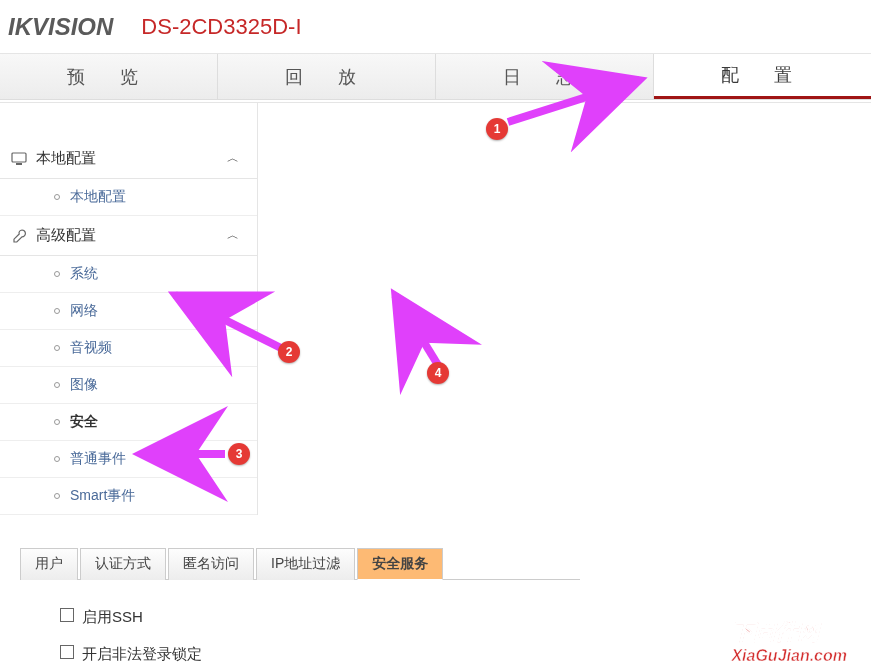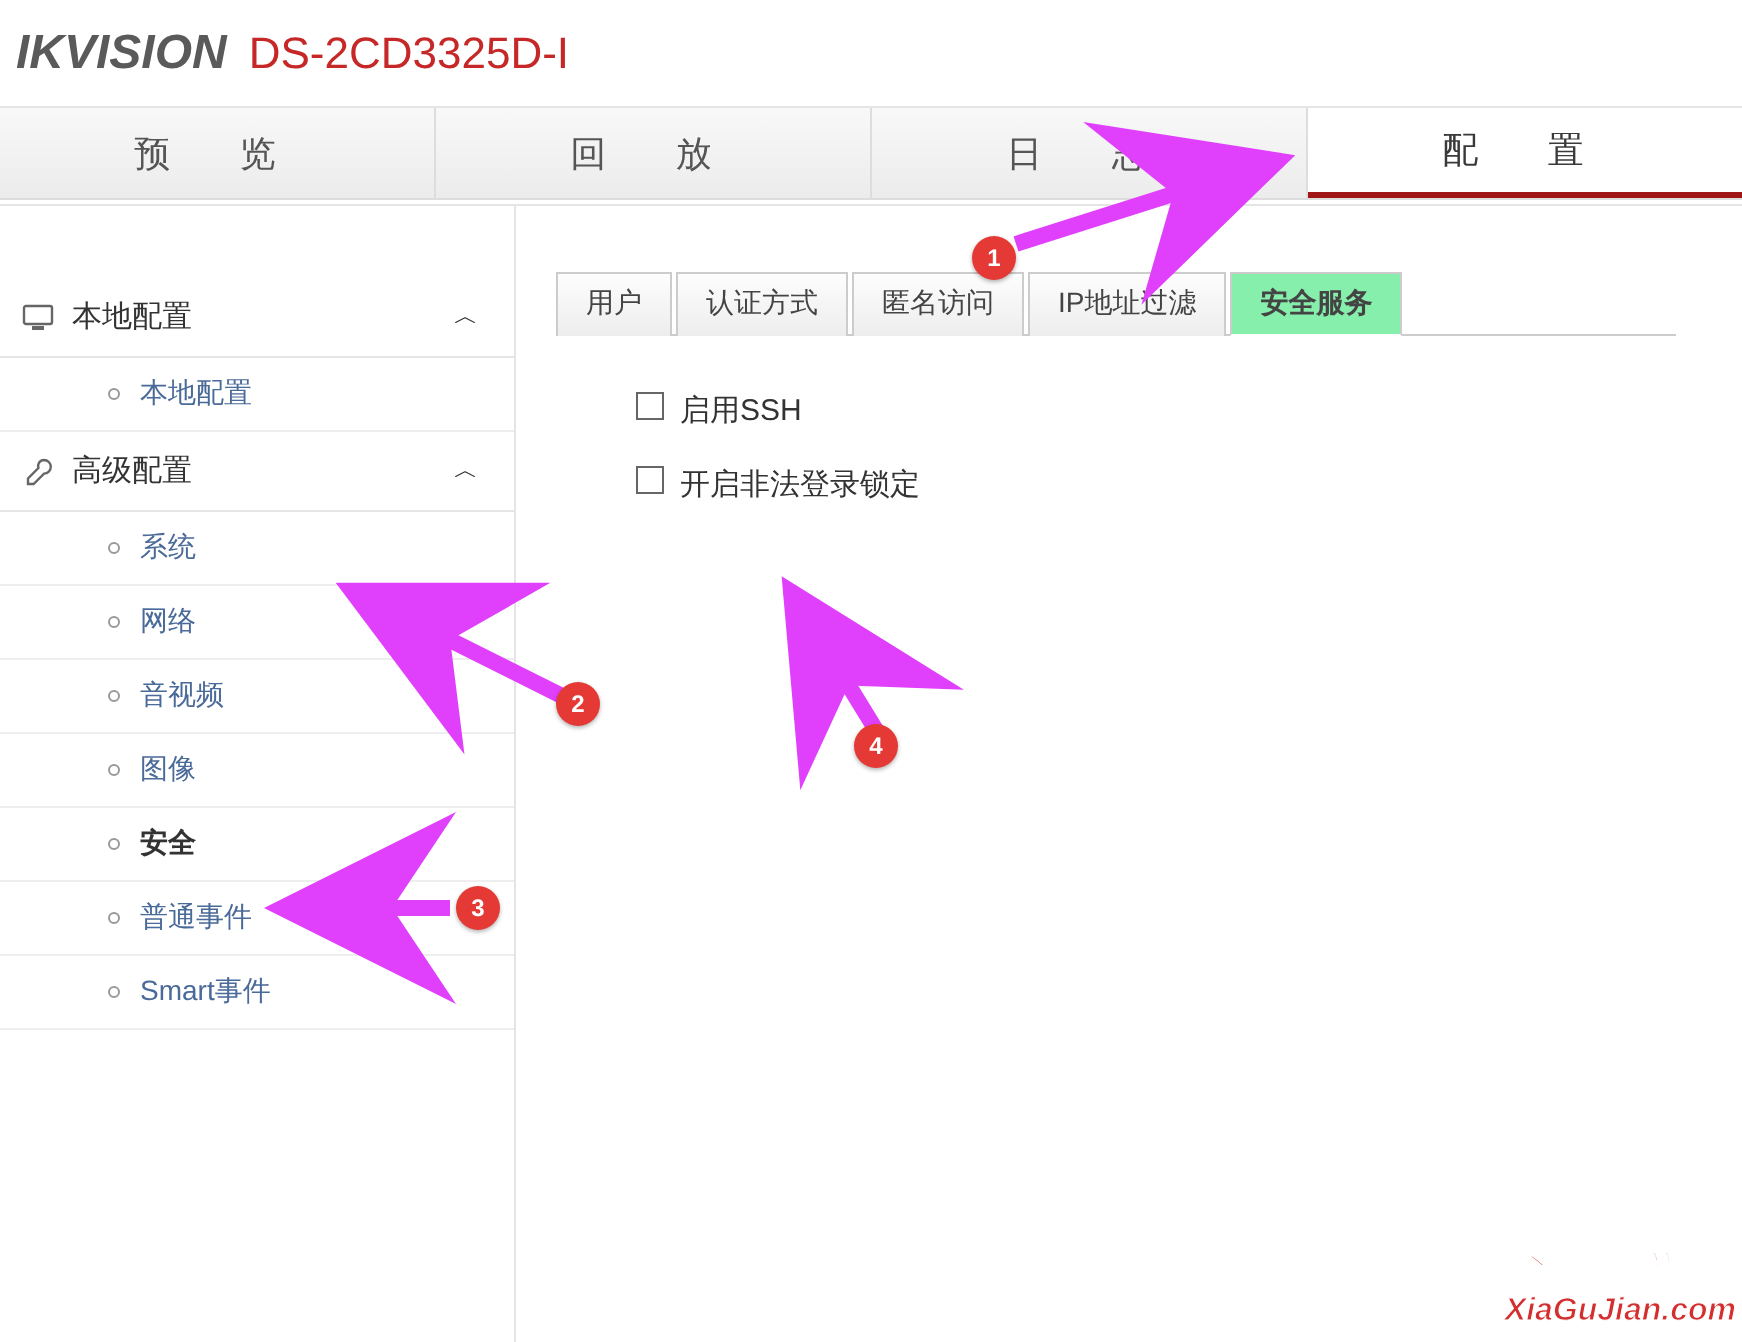--- a/index.html
+++ b/index.html
@@ -1,59 +1,59 @@
 <!DOCTYPE html>
 <html><head>
 <meta charset="utf-8">
 <style>
 * { margin: 0; padding: 0; box-sizing: border-box; }
 body { font-family: "Microsoft YaHei", Arial, sans-serif; font-size: 14px; color: #333; background: #fff; width: 871px; height: 671px; position: relative; overflow: hidden; }
 
 
 .header { height: 54px; display: flex; align-items: center; padding-left: 8px; border-bottom: 1px solid #e5e5e5; }
 .logo { font-size: 24px; font-weight: bold; color: #5a5a5a; letter-spacing: 0; font-style: italic; }
-.model { font-size: 22px; color: #c62828; margin-left: 11px; font-weight: 400; }
+.model { font-size: 22px; color: #c62828; margin-left: 28px; font-weight: 400; }
 
 
 .top-tabs { height: 46px; background: linear-gradient(#f8f8f8, #ececec); border-bottom: 1px solid #ddd; display: flex; }
 .top-tab { flex: 1; display: flex; align-items: center; justify-content: center; font-size: 18px; color: #555; letter-spacing: 12px; cursor: pointer; border-right: 1px solid #ddd; font-family: Liberation Mono, monospace; }
 .top-tab:last-child { border-right: none; }
 .top-tab.active { background: #fff; color: #3a3a3a; font-weight: 500; border-bottom: 3px solid #a01515; }
 
 .thin-line { height: 3px; background: #fff; border-bottom: 1px solid #e5e5e5; }
 
 
-.body { display: flex; height: calc(100% - 54px - 46px - 3px); }
+.body { display: flex; height: calc(100% - 54px - 46px - 3px); flex-direction: column; }
 .sidebar { width: 258px; border-right: 1px solid #e5e5e5; padding-top: 36px; }
 .content { flex: 1; padding: 32px 0 0 20px; position: relative; }
 
 
 .section-head { display: flex; align-items: center; padding: 10px 18px 10px 10px; border-bottom: 1px solid #e5e5e5; cursor: pointer; font-size: 15px; color: #333; }
 .section-head .icon { width: 18px; height: 18px; margin-right: 8px; display: inline-flex; align-items: center; justify-content: center; color: #666; font-size: 14px; }
 .section-head .chev { margin-left: auto; font-size: 12px; color: #333; }
 .sub-item { display: flex; align-items: center; padding: 9px 10px 9px 54px; border-bottom: 1px solid #eee; cursor: pointer; color: #4a6a99; font-size: 14px; }
 .sub-item .bullet { width: 6px; height: 6px; border: 1px solid #999; border-radius: 50%; margin-right: 10px; flex-shrink: 0; }
 .sub-item.active { font-weight: bold; color: #333; }
 
 
 .sub-tabs { display: flex; border-bottom: 1px solid #ccc; width: 560px; }
 .sub-tab { border: 1px solid #ccc; border-bottom: none; background: linear-gradient(#fdfdfd,#ededed); padding: 6px 14px; margin-right: 2px; font-size: 14px; color: #444; cursor: pointer; position: relative; top: 1px; text-align: center; }
-.sub-tab.active { background: #86efac; font-weight: bold; border-bottom: 1px solid #fff; }
+.sub-tab.active { background: #fdba74; font-weight: bold; border-bottom: 1px solid #fff; }
 
 
 .checkbox-area { padding: 28px 0 0 40px; }
 .cb-row { display: flex; align-items: flex-start; margin-bottom: 18px; font-size: 15px; color: #333; }
 .cb-box { width: 14px; height: 14px; border: 1px solid #666; margin-right: 8px; cursor: pointer; }
 
 
 .annot-num { position: absolute; width: 22px; height: 22px; background: #e53935; border-radius: 50%; color: #fff; font-size: 12px; display: flex; align-items: center; justify-content: center; font-weight: bold; box-shadow: 0 1px 2px rgba(0,0,0,0.3); z-index: 50; }
 .arrow-svg { position: absolute; z-index: 40; pointer-events: none; }
 
 
-.watermark { position: absolute; right: 3px; bottom: 6px; text-align: left; margin-left: 35px; }
+.watermark { position: absolute; right: 24px; bottom: 6px; text-align: left; margin-left: 35px; }
 .wm-cn { color: #d32f2f; font-size: 22px; font-weight: bold; -webkit-text-stroke: 1px #fff; text-shadow: 1px 1px 0 #fff, -1px -1px 0 #fff, 1px -1px 0 #fff, -1px 1px 0 #fff; font-style: italic; }
 .wm-en { color: #d32f2f; font-size: 16px; font-weight: bold; -webkit-text-stroke: 0.5px #fff; font-style: italic; }
 </style>
 </head>
 <body>
 
 <div class="header">
   <span class="logo">IKVISION</span>
   <span class="model">DS-2CD3325D-I</span>
 </div>

